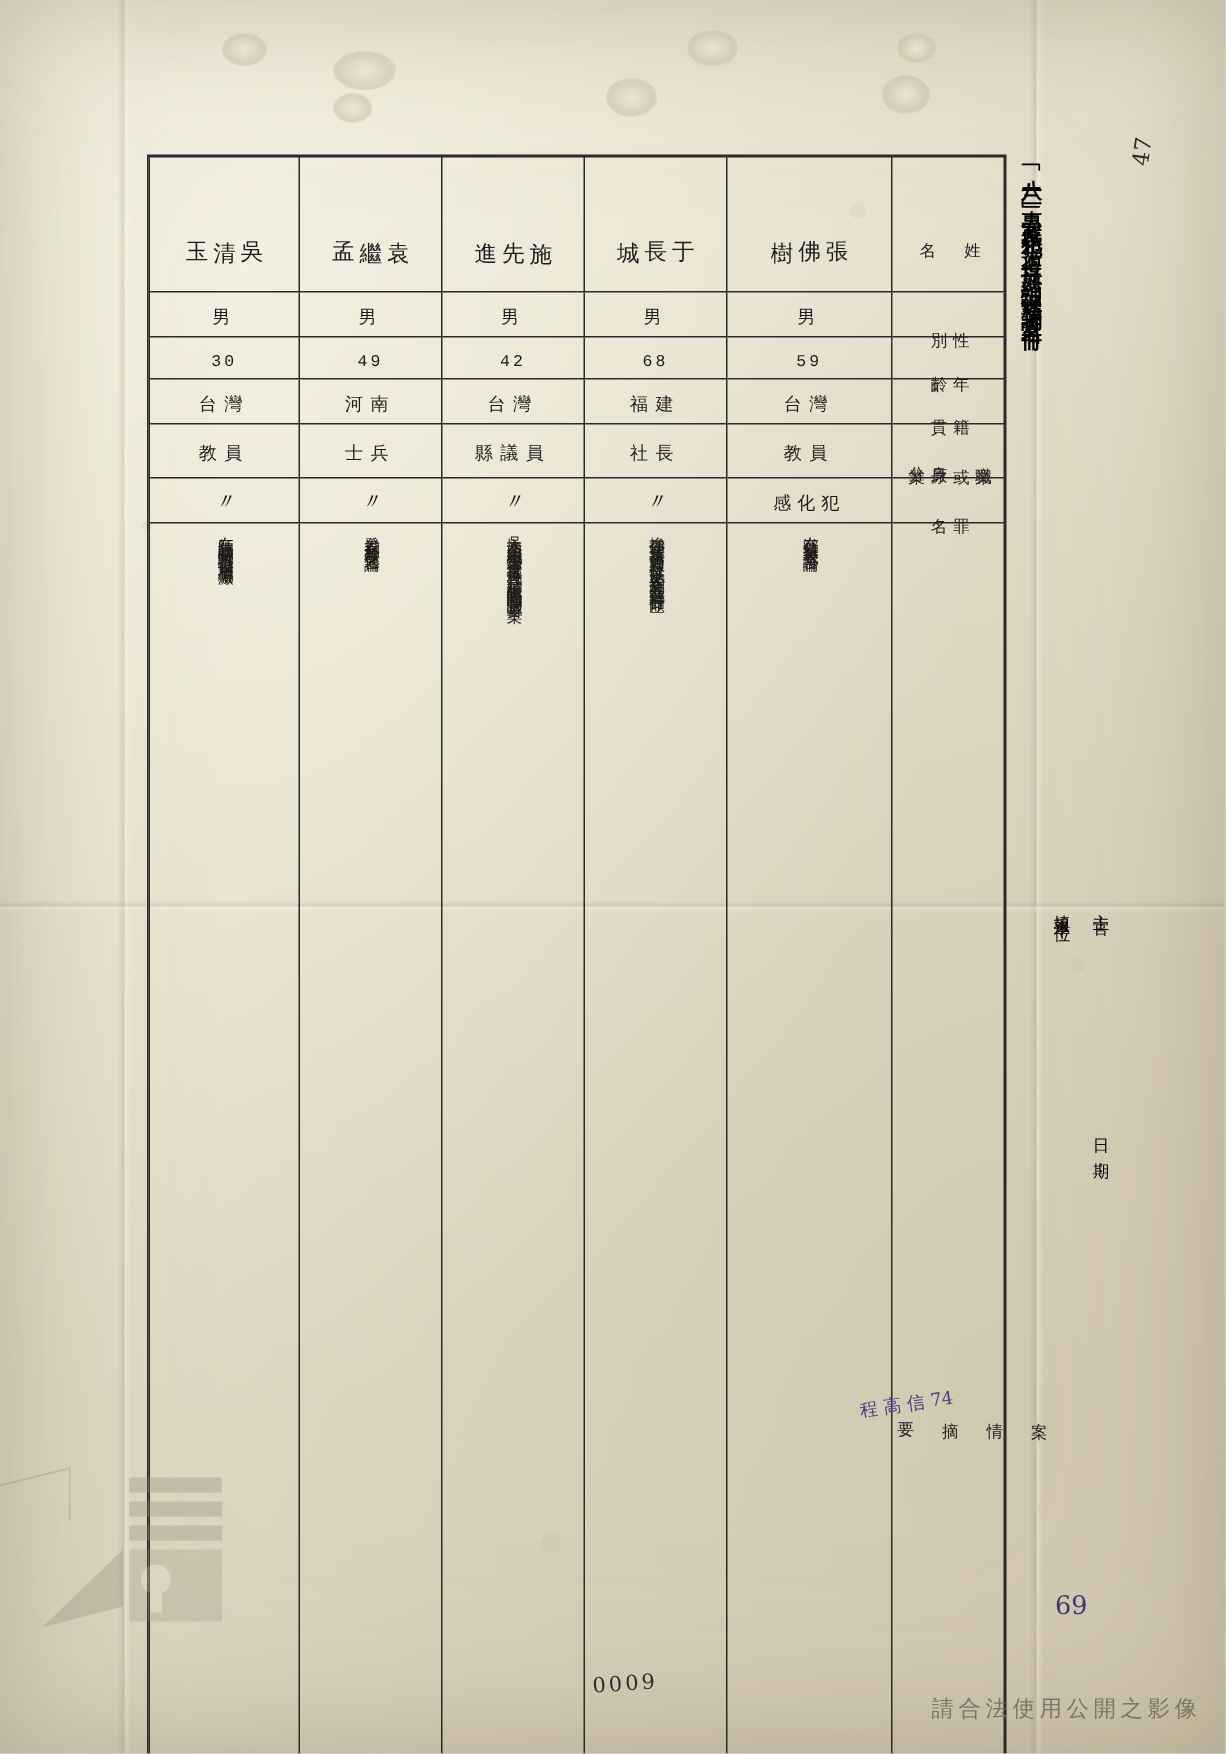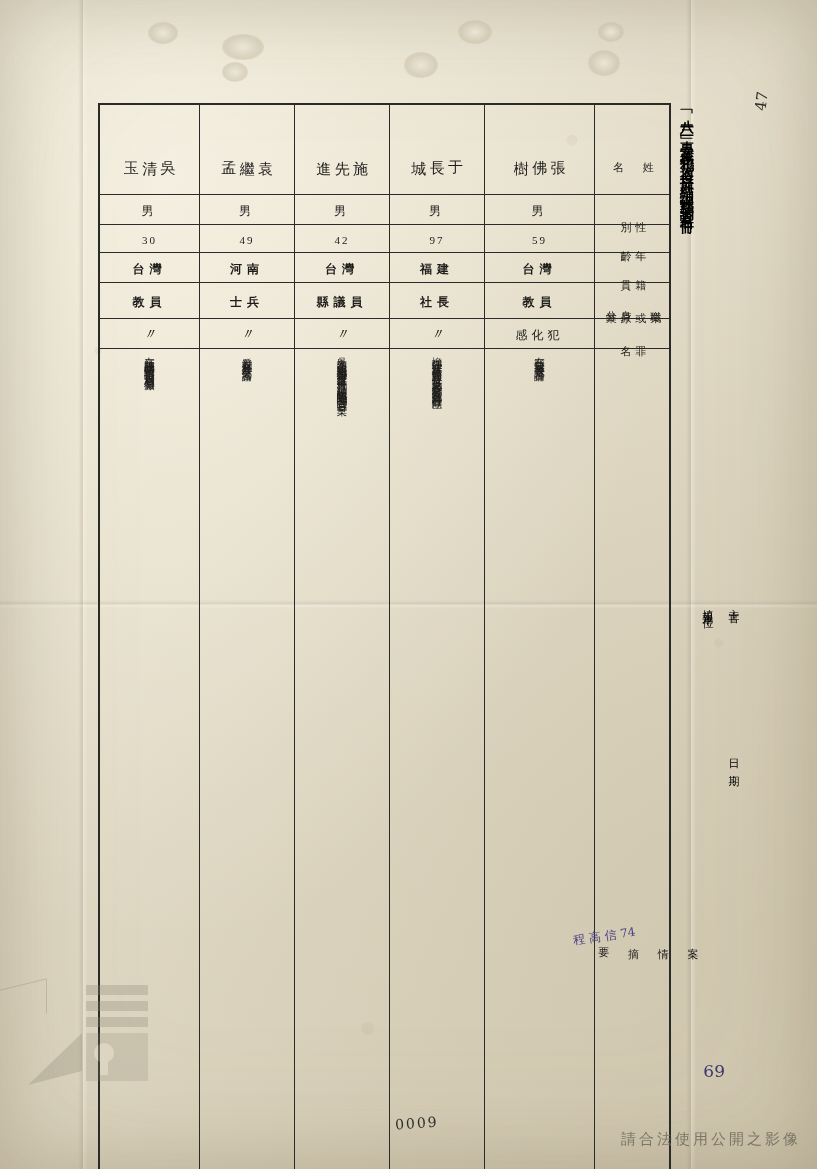--- a/index.html
+++ b/index.html
@@ -102,26 +102,26 @@
   .label-col .vtext {
     font-size: 11px;
     line-height: 1.35;
     letter-spacing: 2px;
   }
   .name-cell .vtext {
     font-size: 15px;
     letter-spacing: 6px;
   }
   .num {
-    font-family: Liberation Serif, serif;
+    font-family: Liberation Mono, monospace;
     font-size: 11px;
     letter-spacing: 2px;
   }
   .hcell { font-size: 12px; letter-spacing: 4px; }
-  .gap { font-size: 12px; letter-spacing: 5px; font-weight: bold; }
+  .gap { font-size: 12px; letter-spacing: 5px; }
 
   
   .case-cell {
     vertical-align: top;
     padding: 6px 2px 4px 2px;
   }
   .case-cell .vtext {
     font-size: 10.5px;
     line-height: 1.45;
     letter-spacing: 1.5px;
@@ -269,21 +269,21 @@
           <td><span class="hcell">男</span></td>
           <td><span class="hcell">男</span></td>
           <td class="label-col"><span class="vtext">性
 別</span></td>
         </tr>
 
         <tr style="height:28px">
           <td><span class="num">30</span></td>
           <td><span class="num">49</span></td>
           <td><span class="num">42</span></td>
-          <td><span class="num">97</span></td>
+          <td><span class="num">68</span></td>
           <td><span class="num">59</span></td>
           <td class="label-col"><span class="vtext">年
 齡</span></td>
         </tr>
 
         <tr style="height:30px">
           <td><span class="gap">台灣</span></td>
           <td><span class="gap">河南</span></td>
           <td><span class="gap">台灣</span></td>
           <td><span class="gap">福建</span></td>

